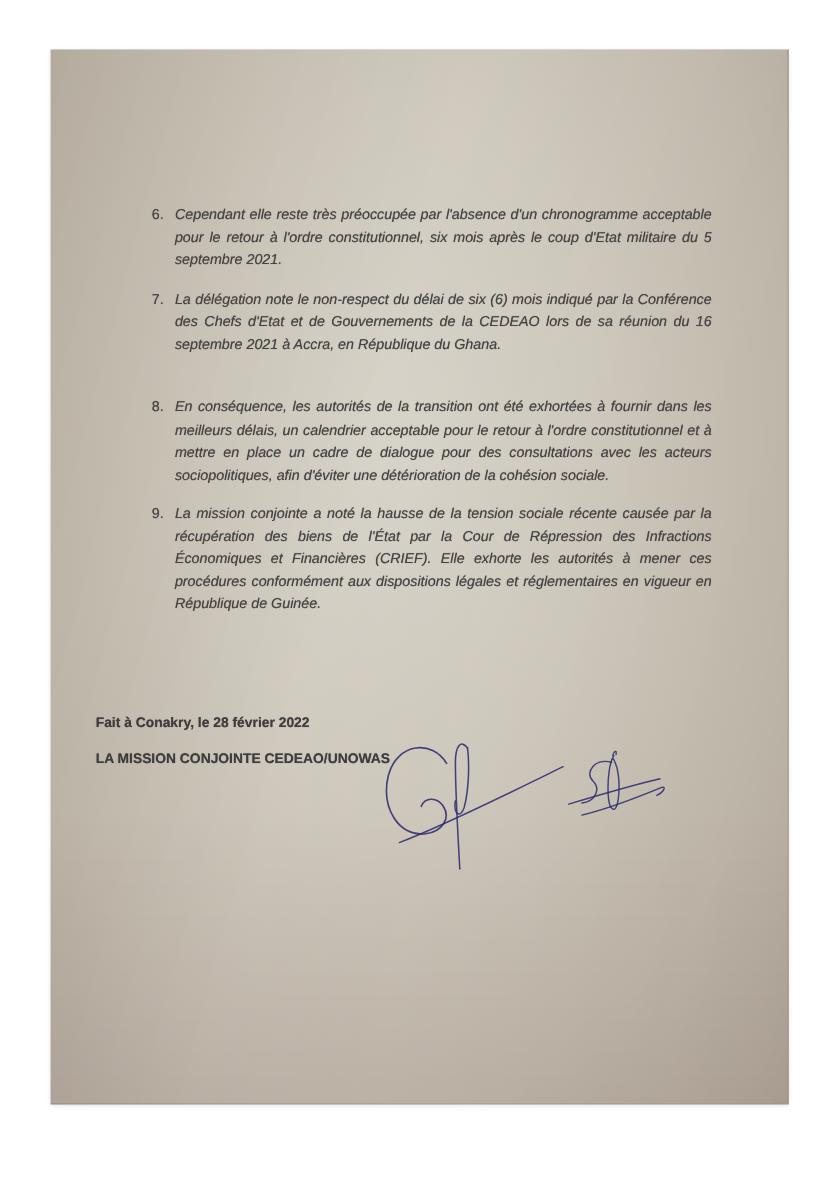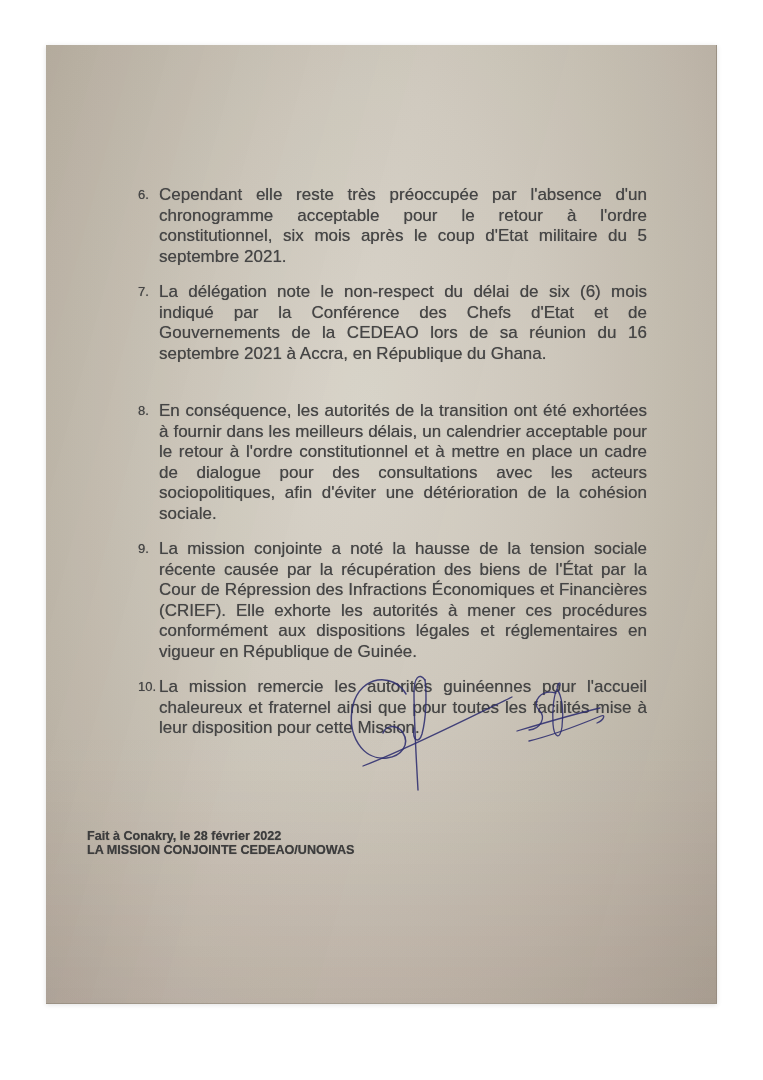--- a/index.html
+++ b/index.html
@@ -22,30 +22,31 @@
 
   .item { display:flex; margin-bottom:15px; }
   .item.space-before { margin-top:37px; }
   .num {
     flex:0 0 21px; width:21px; text-align:left;
     font-size:13px; line-height:20.5px; color:#454545;
     text-shadow:0 0 0.7px rgba(70,70,70,0.75);
   }
   .txt {
     flex:1; text-align:justify;
-    font-size:17px; line-height:20.5px; color:#454545;
+    font-size:13px; line-height:20.5px; color:#454545;
     text-shadow:0 0 0.7px rgba(70,70,70,0.75);
+    font-style:italic;
   }
 
   .footer { padding-left:41px; margin-top:90px; }
   .date-line, .mission-line {
     font-weight:bold; font-size:12.6px; color:#3d3d3d;
     text-shadow:0 0 0.7px rgba(60,60,60,0.7);
   }
-  .mission-line { }
+  .mission-line { margin-top:19px; }
 
   .sig { position:absolute; pointer-events:none; }
   .sig path { fill:none; stroke:#2e2e70; stroke-linecap:round; stroke-linejoin:round; opacity:0.88; }
   .sig1 { left:299px; top:618px; }
   .sig2 { left:462px; top:633px; }
 </style>
 </head>
 <body>
 
 <div class="photo">
@@ -61,24 +62,20 @@
         <span class="txt">La délégation note le non-respect du délai de six (6) mois indiqué par la Conférence des Chefs d'Etat et de Gouvernements de la CEDEAO lors de sa réunion du 16 septembre 2021 à Accra, en République du Ghana.</span>
       </div>
       <div class="item space-before">
         <span class="num">8.</span>
         <span class="txt">En conséquence, les autorités de la transition ont été exhortées à fournir dans les meilleurs délais, un calendrier acceptable pour le retour à l'ordre constitutionnel et à mettre en place un cadre de dialogue pour des consultations avec les acteurs sociopolitiques, afin d'éviter une détérioration de la cohésion sociale.</span>
       </div>
       <div class="item">
         <span class="num">9.</span>
         <span class="txt">La mission conjointe a noté la hausse de la tension sociale récente causée par la récupération des biens de l'État par la Cour de Répression des Infractions Économiques et Financières (CRIEF). Elle exhorte les autorités à mener ces procédures conformément aux dispositions légales et réglementaires en vigueur en République de Guinée.</span>
       </div>
-      <div class="item">
-        <span class="num">10.</span>
-        <span class="txt">La mission remercie les autorités guinéennes pour l'accueil chaleureux et fraternel ainsi que pour toutes les facilités mise à leur disposition pour cette Mission.</span>
-      </div>
     </div>
 
     <div class="footer">
       <p class="date-line">Fait à Conakry, le 28 février 2022</p>
       <p class="mission-line">LA MISSION CONJOINTE CEDEAO/UNOWAS</p>
     </div>
 
     <svg class="sig sig1" width="172" height="142" viewBox="0 0 172 142" aria-hidden="true">
       <path stroke-width="1.5" d="M 61 31 C 48 9 16 12 8 42 C 1 72 18 98 42 95 C 57 93 65 81 58 70 C 52 61 41 62 38 70"></path>
       <path stroke-width="1.4" d="M 80 17 C 74 9 69 15 69 30 C 69 52 71 92 73 127"></path>

